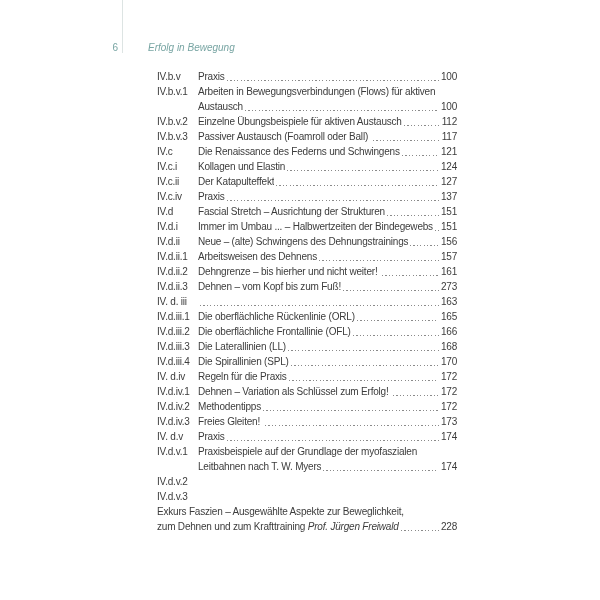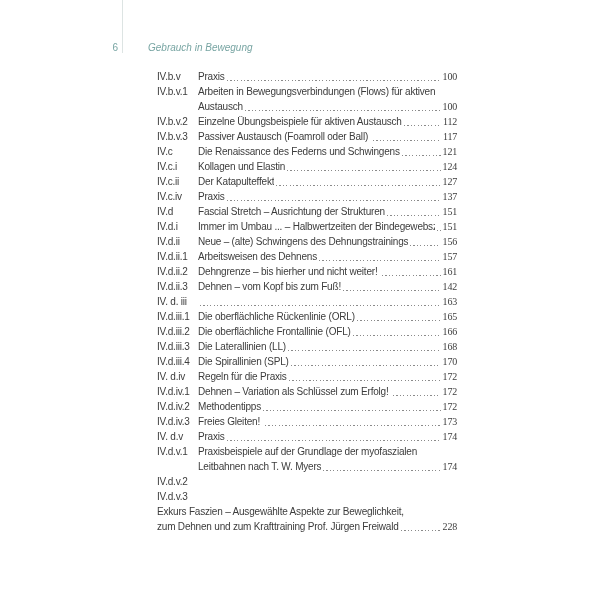--- a/index.html
+++ b/index.html
@@ -63,41 +63,41 @@
     display: flex;
     min-width: 0;
     align-items: baseline;
   }
   .title {
     flex: 0 1 auto;
     min-width: 0;
     overflow: hidden;
     white-space: pre;
   }
-  .italic { }
+  .italic { font-style: italic; }
   .leader {
     flex: 1 1 auto;
     min-width: 4px;
     height: 1.4px;
     align-self: flex-end;
     margin: 0 2px 3px 2px;
     background-image: repeating-linear-gradient(
       to right,
       #8a8a8a 0px, #8a8a8a 1.2px,
       transparent 1.2px, transparent 3.4px);
   }
-  .pg { flex: none; white-space: pre; font-family: Liberation Serif, serif; }
+  .pg { flex: none; white-space: pre; }
 </style>
 </head>
 <body>
 
 <div class="page">
   <div class="header-rule"></div>
   <div class="header-pagenum">6</div>
-  <div class="header-booktitle">Gebrauch in Bewegung</div>
+  <div class="header-booktitle">Erfolg in Bewegung</div>
 
   <div class="toc" id="toc">
       <div class="row">
         <span class="num">IV.b.v</span>
         <span class="body">
           <span class="title">Praxis</span>
           <span class="leader"></span>
           <span class="pg">100</span>
         </span>
       </div>
@@ -201,21 +201,21 @@
           <span class="title">Dehngrenze – bis hierher und nicht weiter! </span>
           <span class="leader"></span>
           <span class="pg">161</span>
         </span>
       </div>
       <div class="row">
         <span class="num">IV.d.ii.3</span>
         <span class="body">
           <span class="title">Dehnen – vom Kopf bis zum Fuß!</span>
           <span class="leader"></span>
-          <span class="pg">142</span>
+          <span class="pg">273</span>
         </span>
       </div>
       <div class="row">
         <span class="num">IV. d. iii</span>
         <span class="body">
           <span class="leader"></span>
           <span class="pg">163</span>
         </span>
       </div>
       <div class="row">

